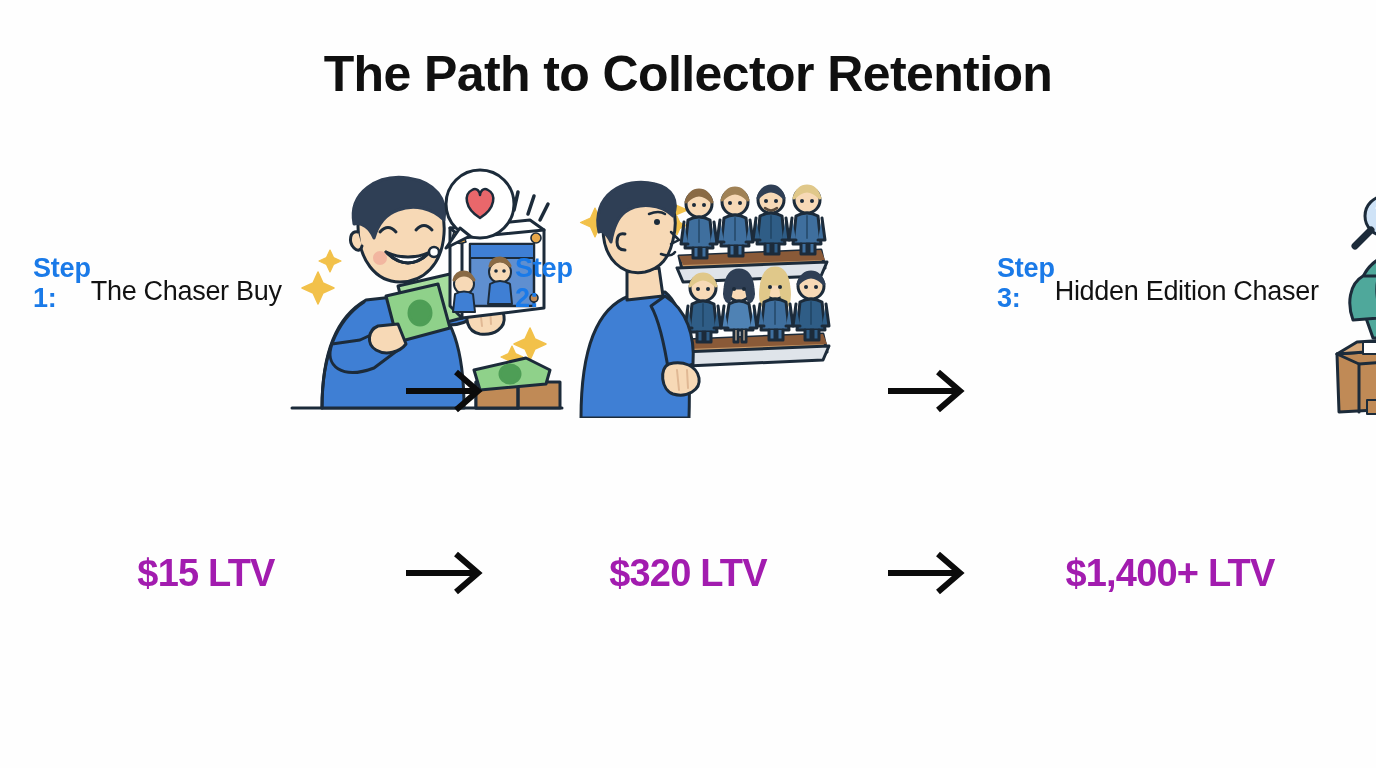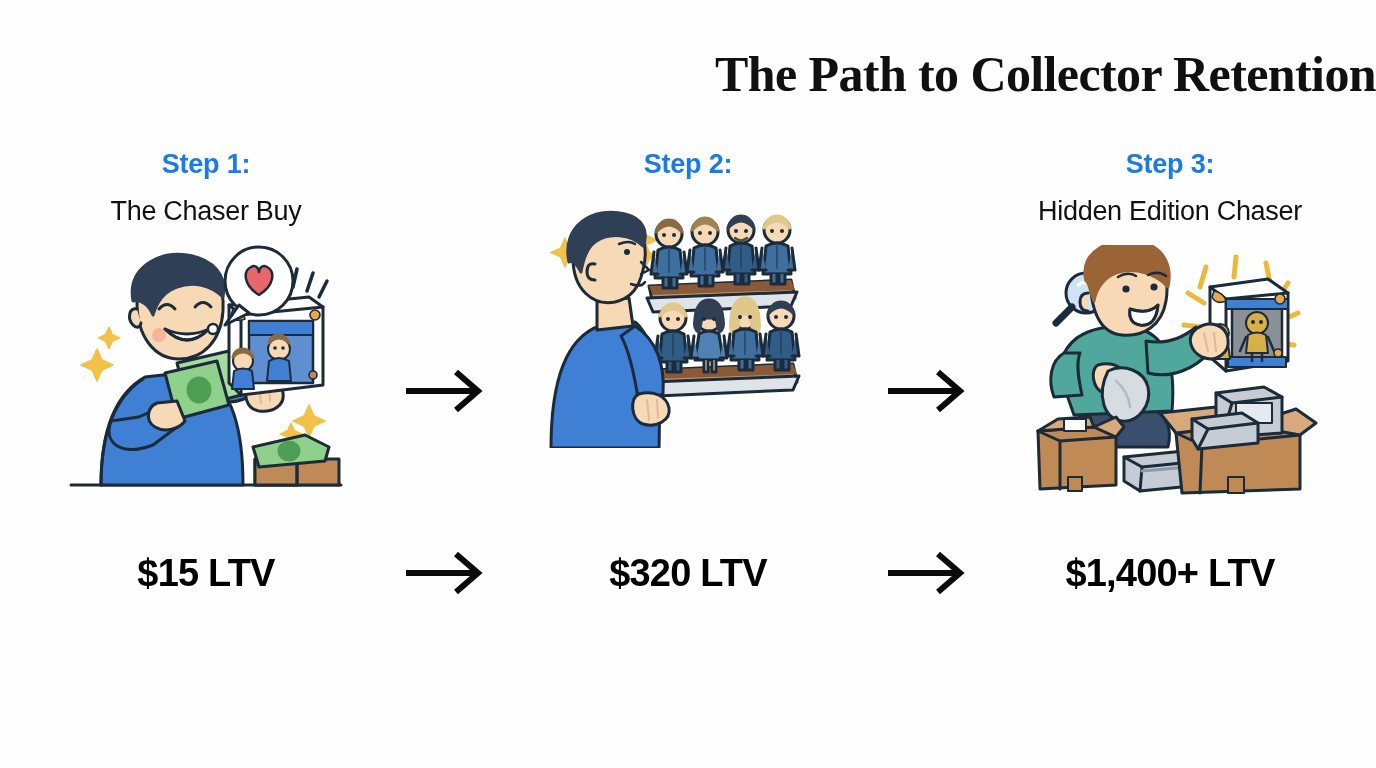--- a/index.html
+++ b/index.html
@@ -23,45 +23,44 @@
     height: 768px;
     background: #fefefe;
   }
 
   
   .title {
     position: absolute;
     top: 46px;
     left: 0;
     width: 1376px;
-    text-align: right;
+    text-align: center;
     font-size: 50px;
     font-weight: 700;
     letter-spacing: -0.6px;
     color: #101010;
     line-height: 1.12;
-    font-family: Liberation Serif, serif;
   }
 
   
   .columns {
     position: absolute;
     top: 150px;
     left: 0;
     width: 1376px;
     height: 380px;
     display: flex;
     flex-direction: row;
     align-items: flex-start;
     justify-content: center;
   }
   .col {
     width: 346px;
     display: flex;
-    flex-direction: column;
+    flex-direction: row;
     align-items: center;
   }
   .col-arrow {
     width: 136px;
     display: flex;
     align-items: center;
     justify-content: center;
     padding-top: 218px;
   }
 
@@ -104,21 +103,21 @@
     flex-direction: row;
     align-items: center;
     justify-content: center;
   }
   .ltv-cell {
     width: 346px;
     text-align: center;
     font-size: 38px;
     font-weight: 700;
     letter-spacing: -0.8px;
-    color: #000000;
+    color: #a21caf;
   }
   .ltv-arrow {
     width: 136px;
     display: flex;
     align-items: center;
     justify-content: center;
   }
 
   
   .footer {

